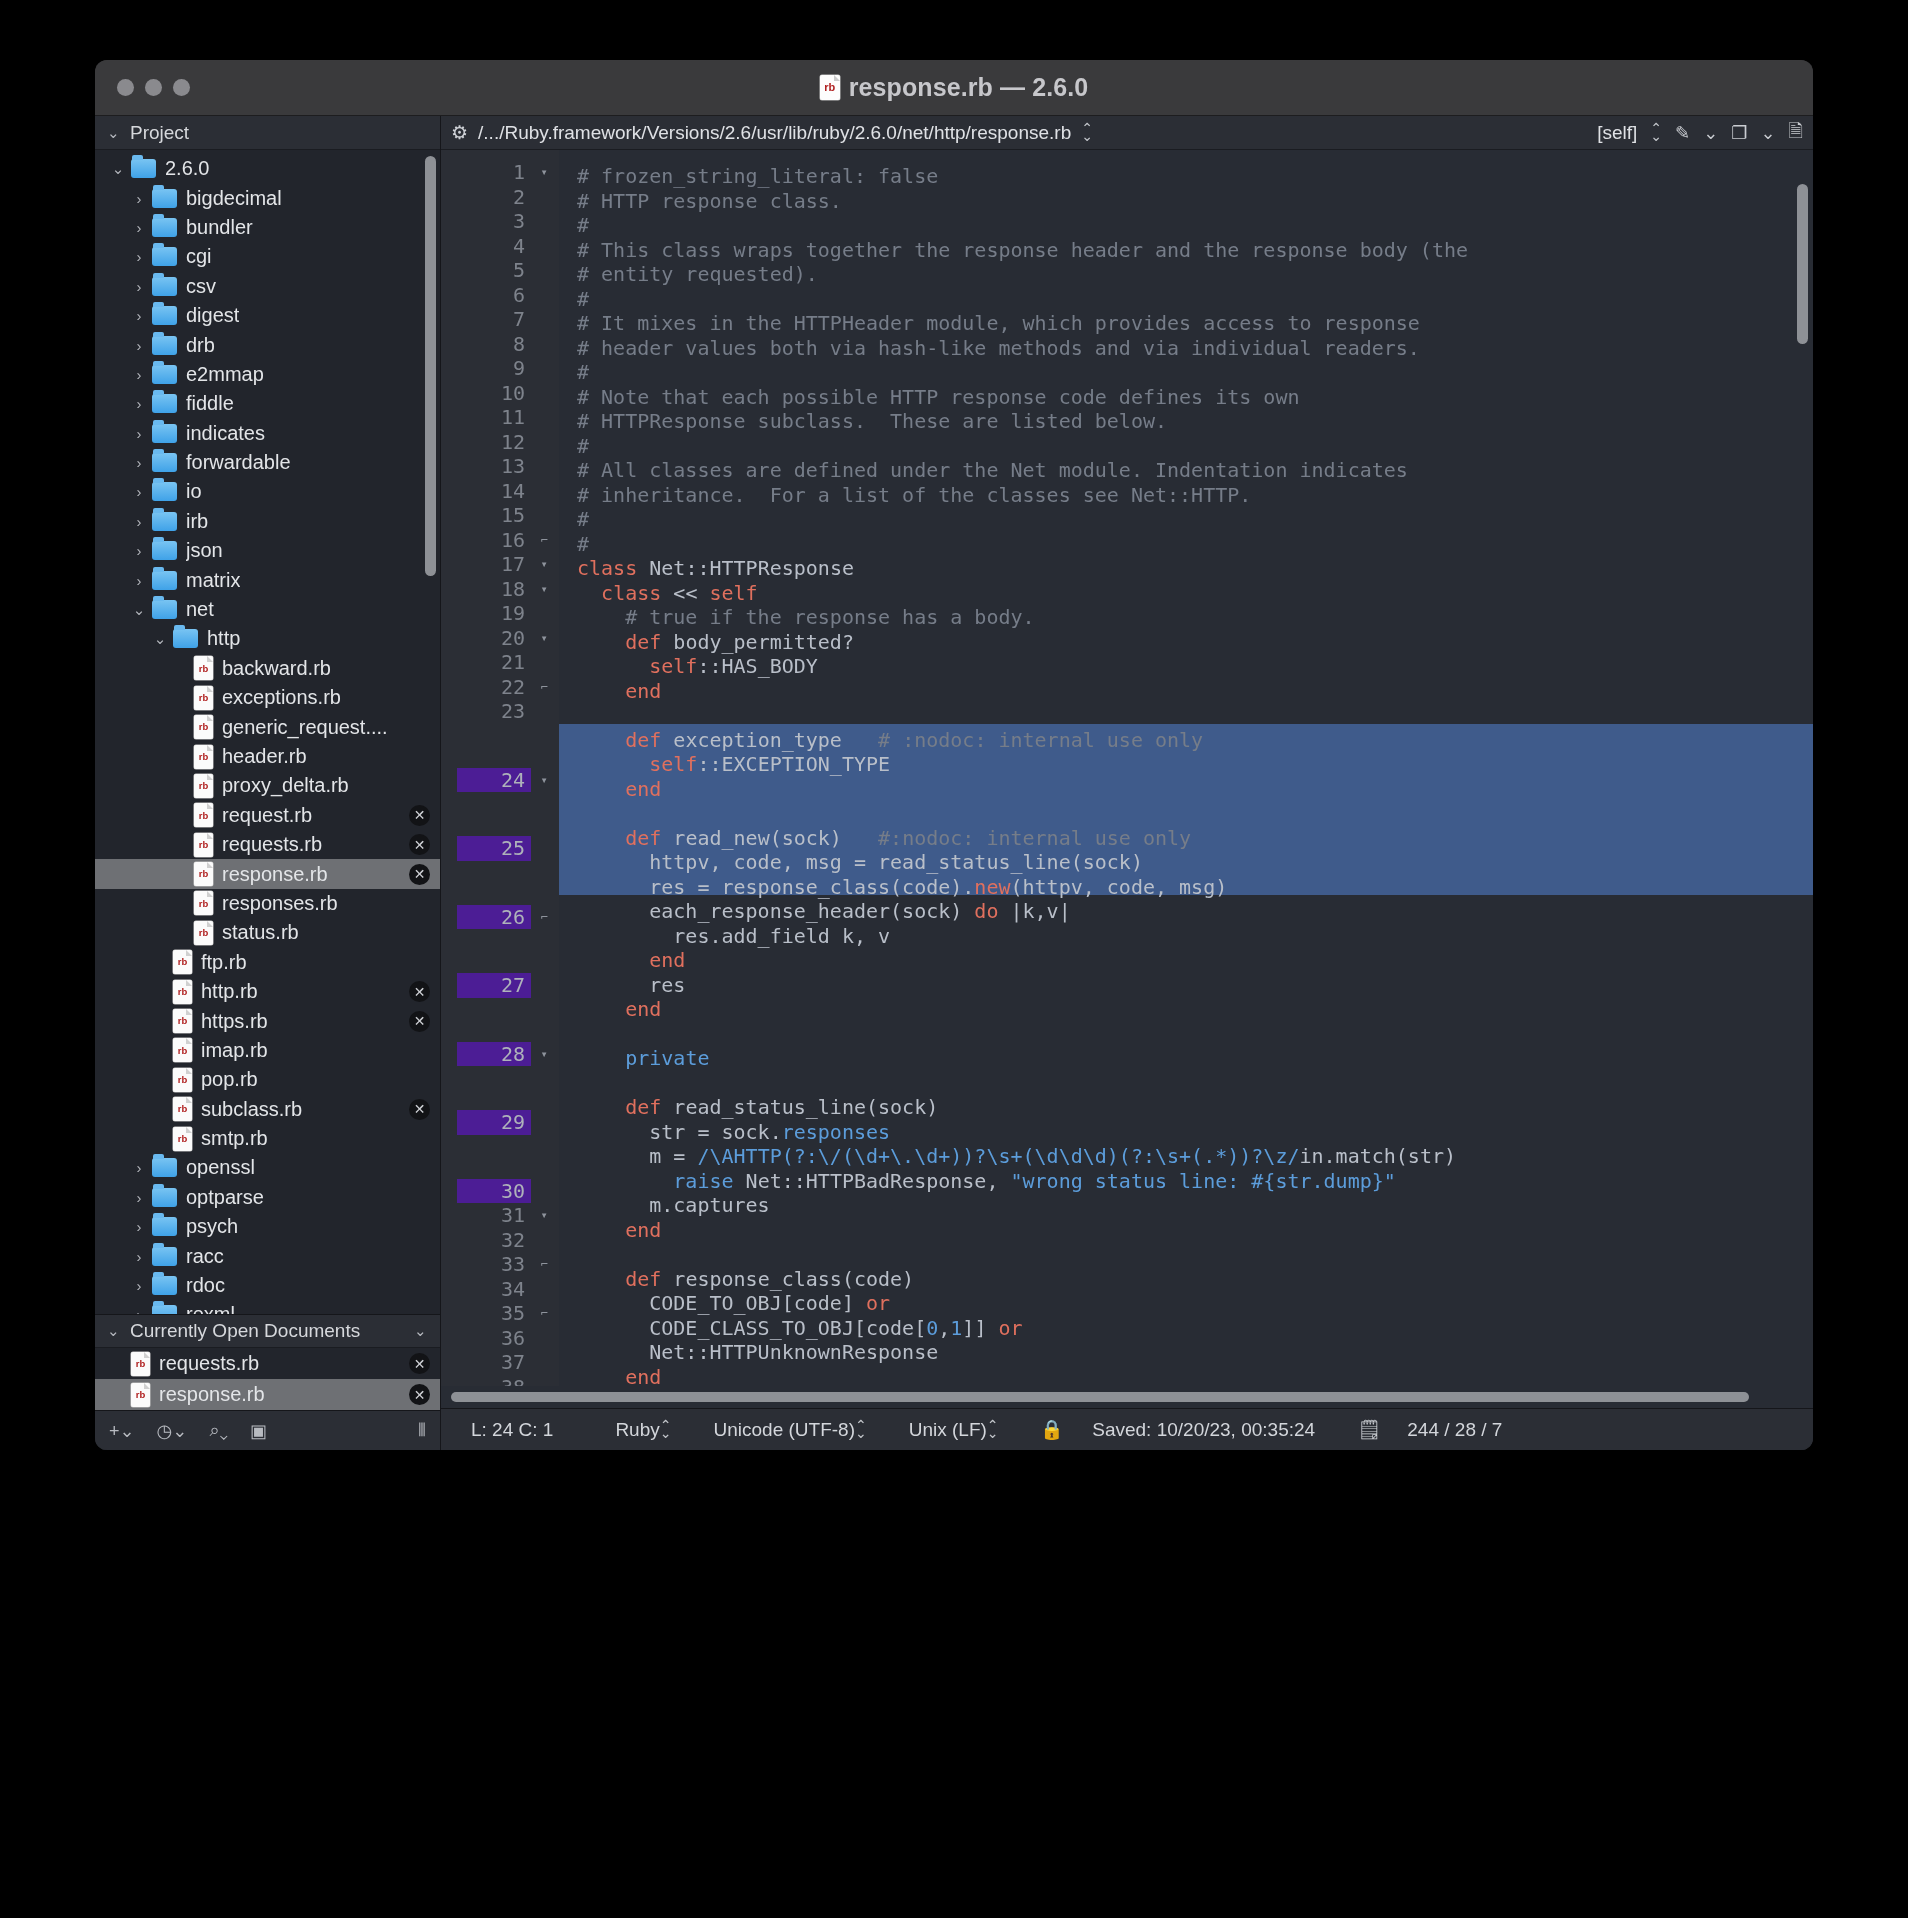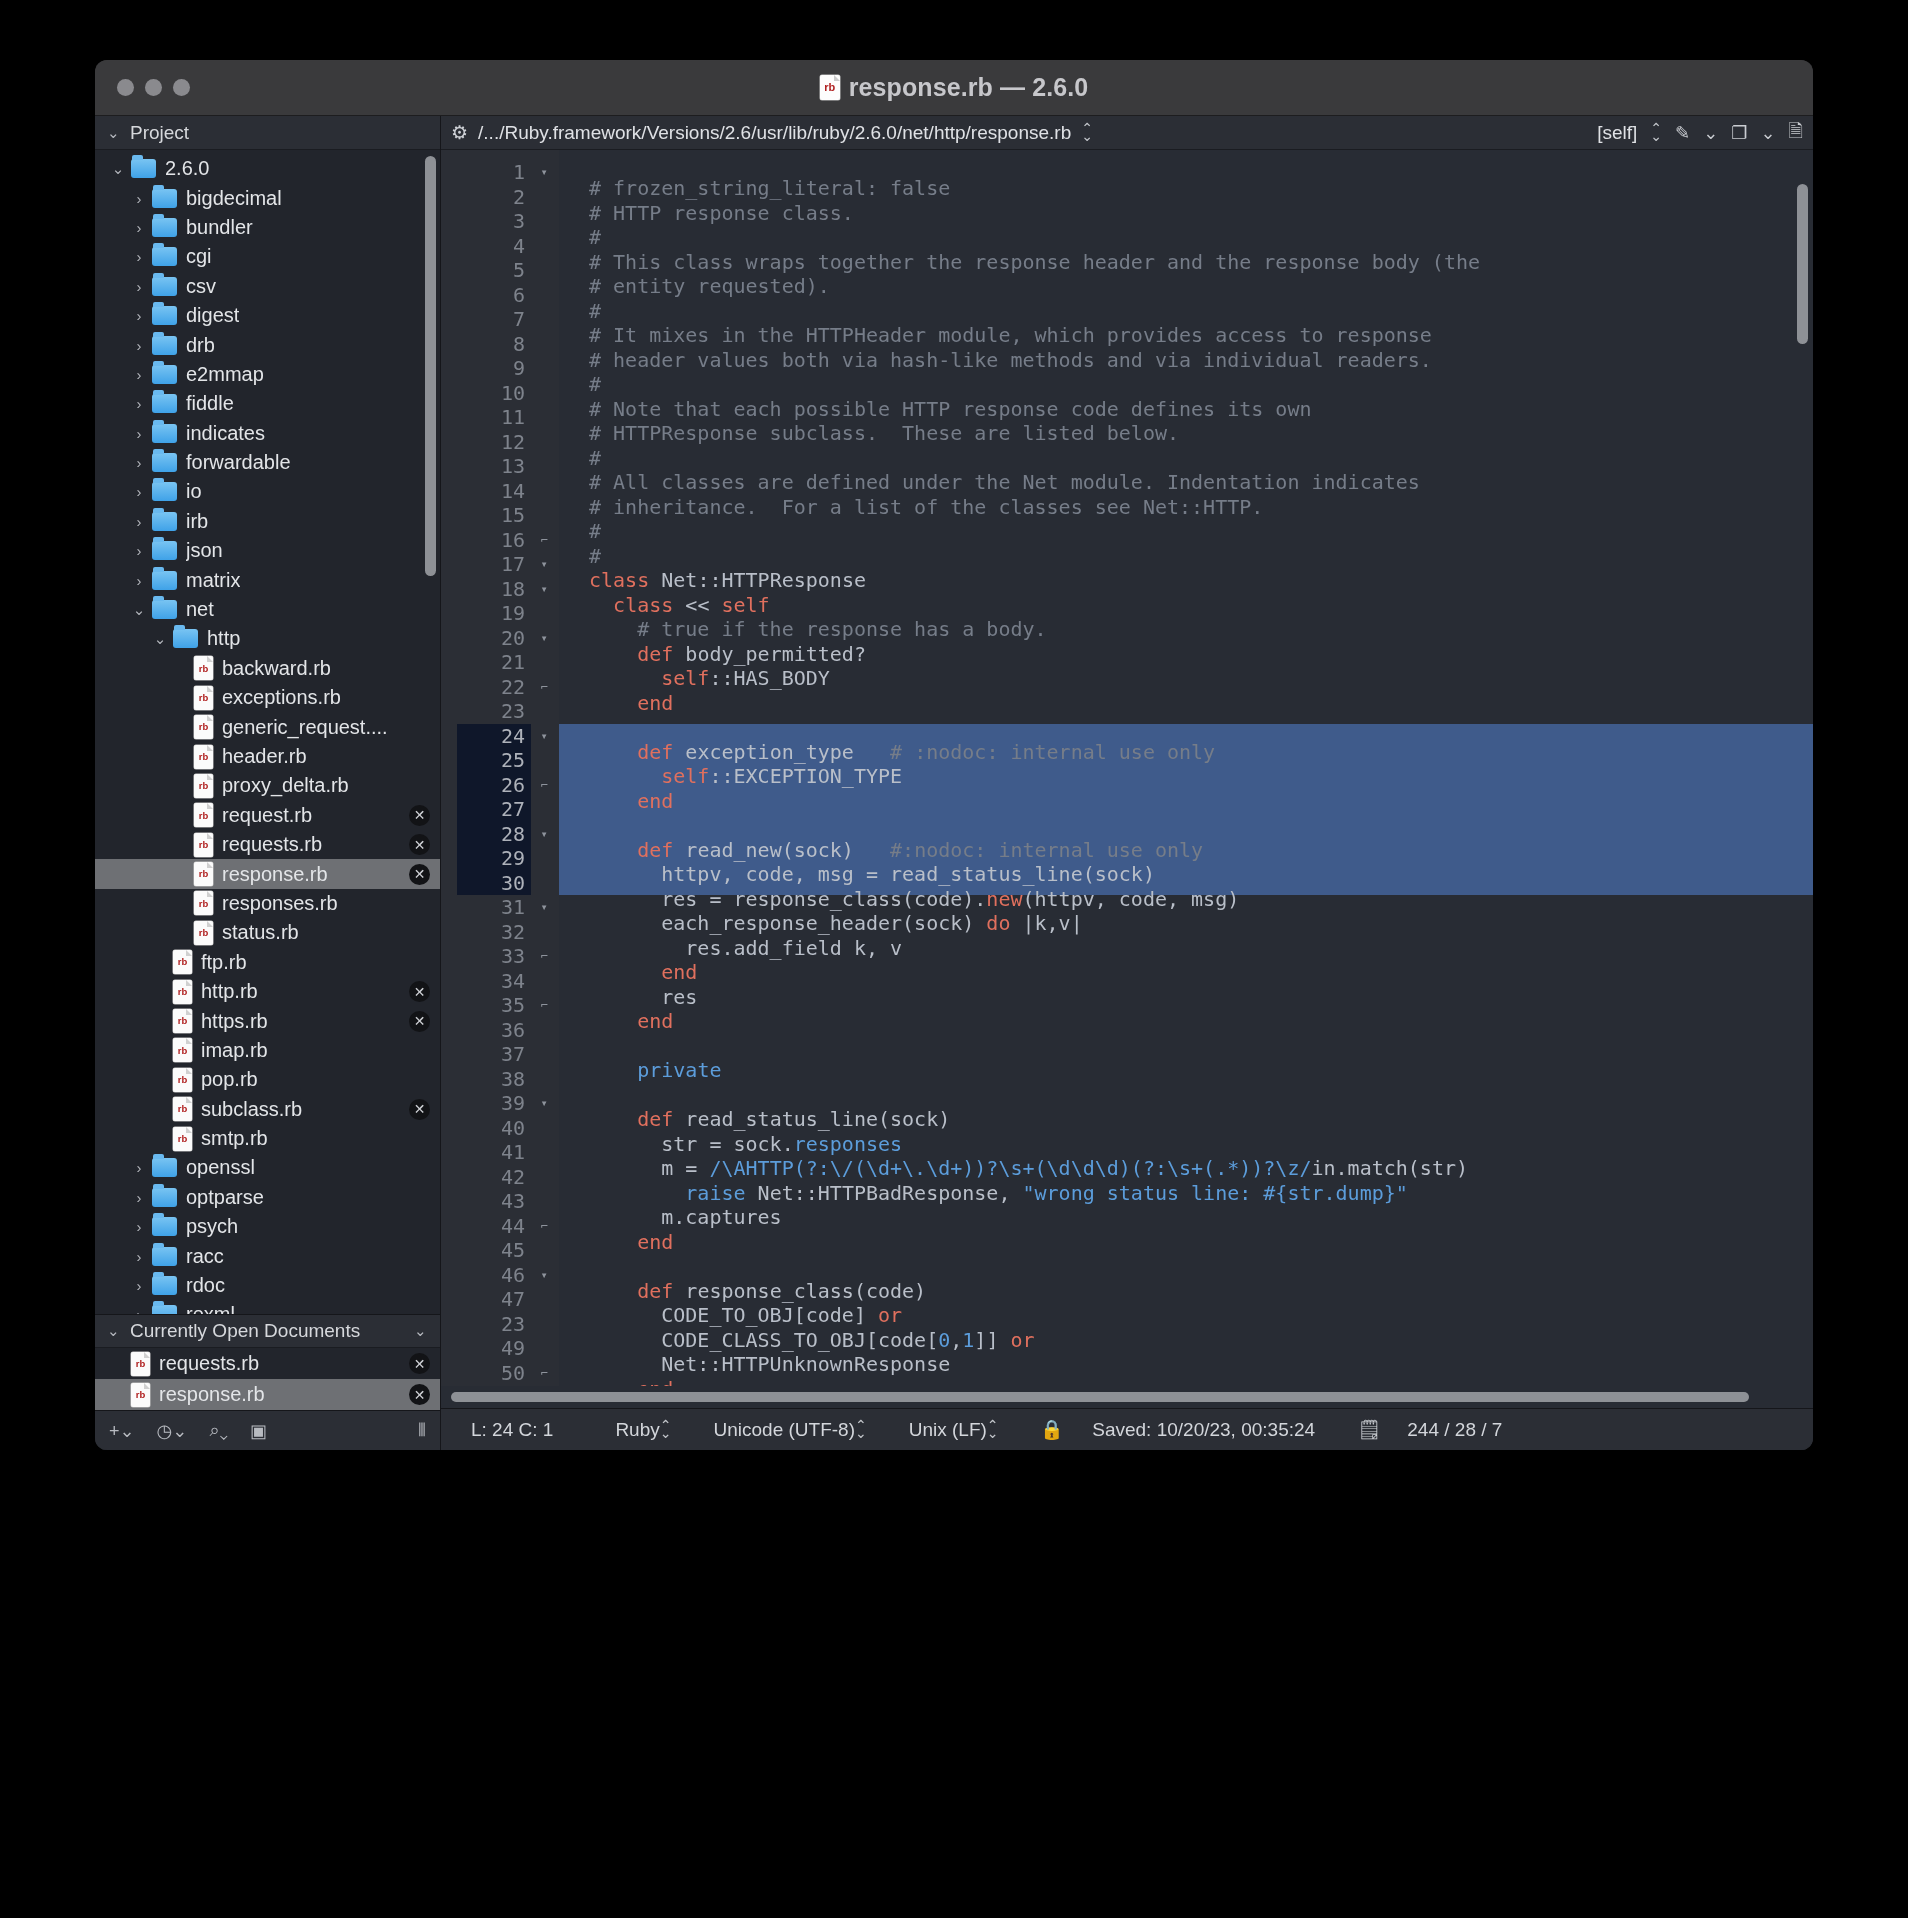--- a/index.html
+++ b/index.html
@@ -133,31 +133,31 @@
   .self-tag { font-size: 19px; color: #dfe1e5; }
   .icn { font-size: 18px; color: #c9ccd1; }
   .code-area { flex: 1; display: flex; min-height: 0; position: relative; overflow: hidden; }
   .gutter-pad { width: 16px; flex: 0 0 16px; background: #2b2e35; }
   .gutter {
     width: 74px; flex: 0 0 74px; background: #2b2e35;
     font-family: "DejaVu Sans Mono", monospace; font-size: 20px; color: #7e838c;
     padding-top: 10px; text-align: right;
   }
   .gln { height: 24.5px; line-height: 24.5px; padding-right: 6px; position: relative; }
-  .gln.hl { background: #0f172a; color: #aeb2ba; }
+  .gln.hl { background: #4c1d95; color: #aeb2ba; margin-top: 44px; }
   .fold {
     position: absolute; right: -22px; width: 18px; text-align: center;
     color: #8e939c; font-size: 12px;
   }
   .gut-right { width: 28px; flex: 0 0 28px; background: #2b2e35; }
   .codewrap { flex: 1; position: relative; overflow: hidden; background: #282c34; }
   pre.code {
     font-family: "DejaVu Sans Mono", monospace; font-size: 20px;
     line-height: 24.5px; color: #b9bfc9; padding: 10px 0 0 14px;
-    white-space: pre; margin: 16px;
+    white-space: pre; margin: 4px;
   }
   .sel-band {
     position: absolute; left: 0; right: 0; background: #3f5b8b;
     pointer-events: none;
   }
   pre.code, .sel-band { position: relative; }
   .kw { color: #e0705e; }
   .cm { color: #767d89; }
   .bl { color: #5c9ddb; }
   .vscroll {

